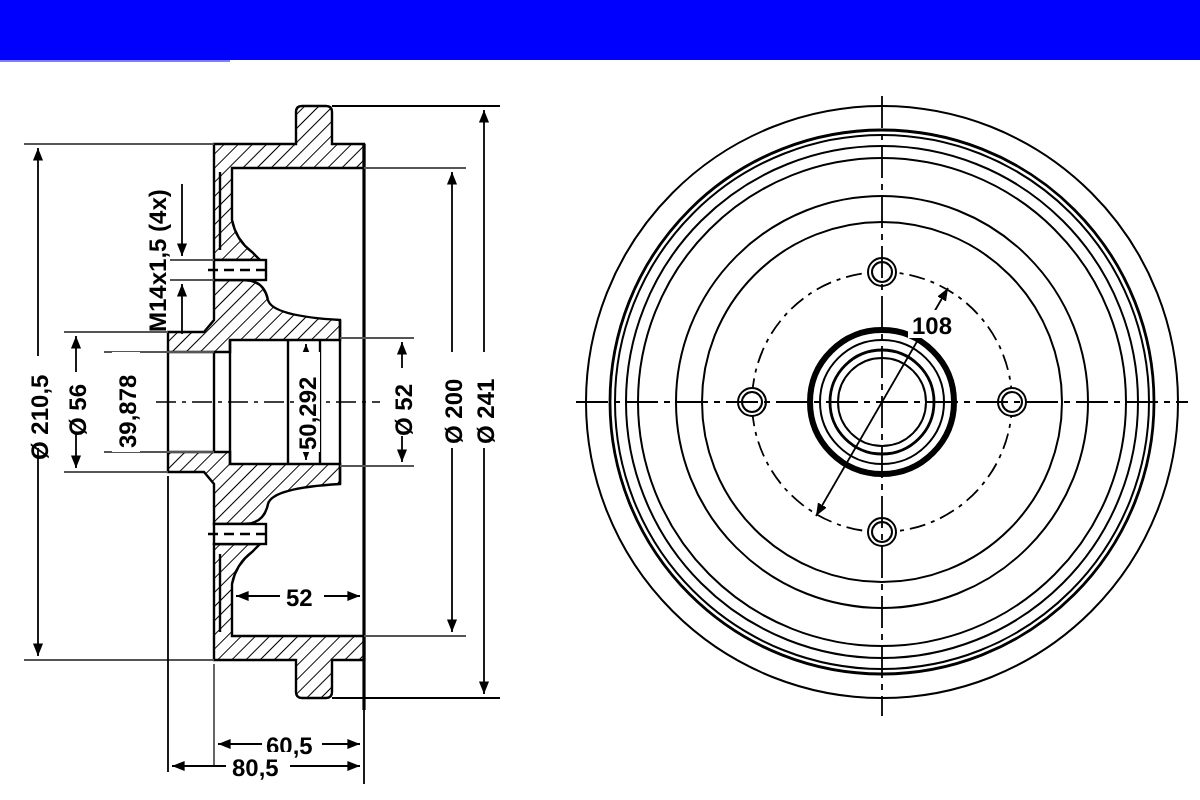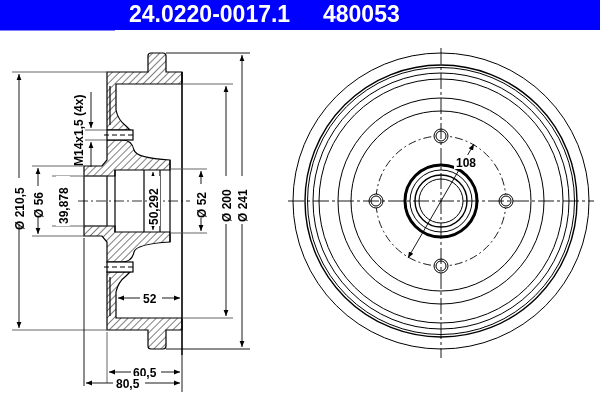--- a/index.html
+++ b/index.html
@@ -10,22 +10,20 @@
   .header .pn { position: absolute; left: 129px; top: 1px; font-size: 23px; font-weight: bold; letter-spacing: 0px; }
   .header .ref { position: absolute; left: 323px; top: 1px; font-size: 23px; font-weight: bold; }
   .header-line { position: absolute; left: 0; top: 30px; width: 115px; height: 1px; background: #8080ff; }
   svg { position: absolute; left: 0; top: 0; }
   .dim { font-family: "Liberation Sans", sans-serif; font-weight: bold; font-size: 12px; fill: #000; }
 </style>
 </head>
 <body>
 
 <div class="header">
-  <span class="pn">24.0220-0017.1</span>
-  <span class="ref">480053</span>
 </div>
 <div class="header-line"></div>
 
 <svg width="600" height="400" viewBox="0 0 600 400">
   <defs>
     <pattern id="hatch" patternUnits="userSpaceOnUse" width="5" height="5" patternTransform="rotate(45)">
       <line x1="0" y1="0" x2="0" y2="5" stroke="#000" stroke-width="1"></line>
     </pattern>
     <marker id="arr" viewBox="0 0 10 10" refX="10" refY="5" markerWidth="7" markerHeight="7" orient="auto-start-reverse">
       <path d="M0,1 L10,5 L0,9 z" fill="#000"></path>

